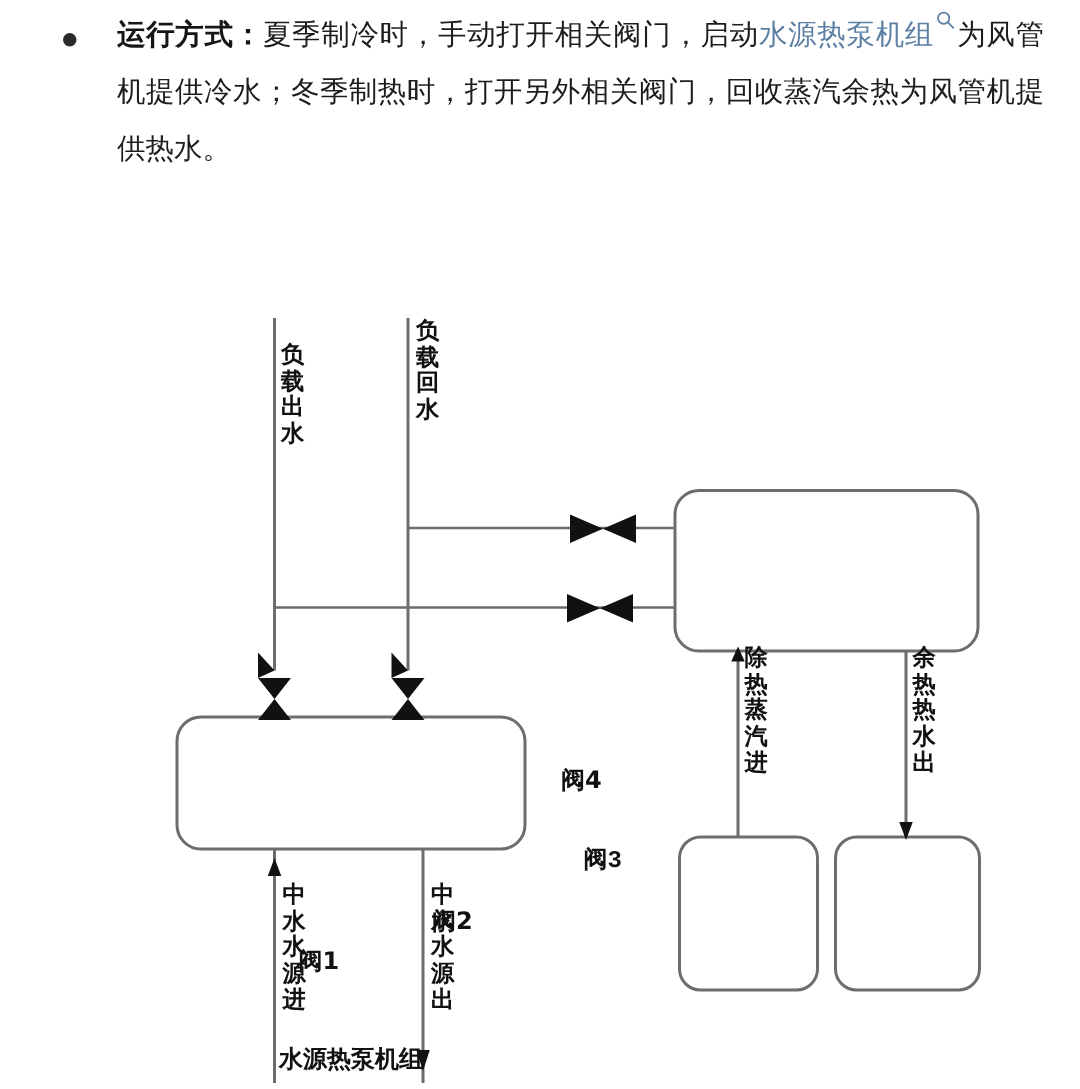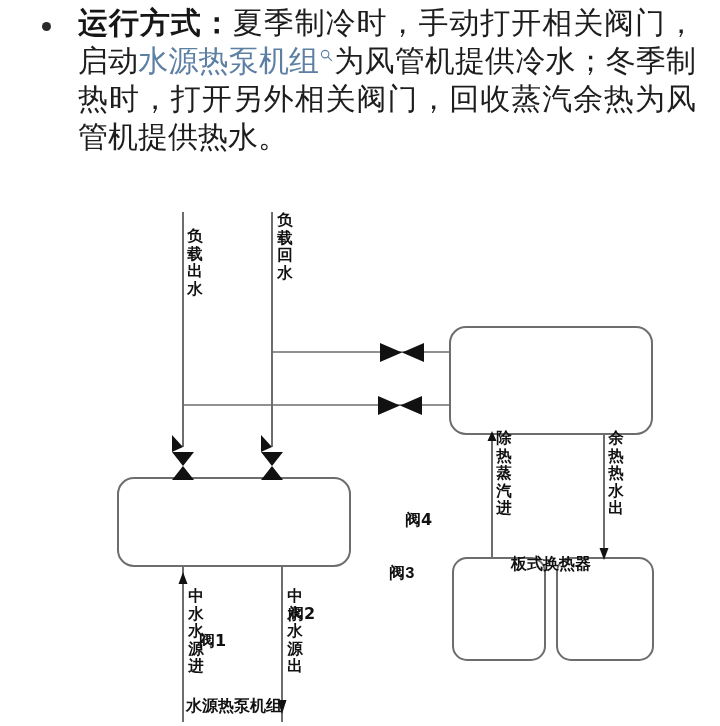--- a/index.html
+++ b/index.html
@@ -11,21 +11,21 @@
   
   #para-block{
     position:absolute;left:0;top:0;width:720px;height:182px;
   }
   #bullet-dot{
     position:absolute;left:42px;top:22px;width:9px;height:9px;
     border-radius:50%;background:#2b2b2b;
   }
   #para-text{
     position:absolute;left:78px;top:4px;width:618px;
-    font-size:30px;line-height:38px;color:#1d1d1d;
+    font-size:19px;line-height:38px;color:#1d1d1d;
     letter-spacing:0px;text-align:justify;
     font-family:"DejaVu Sans","Liberation Sans",sans-serif;
     font-weight:500;
   }
   #para-text .lead{font-weight:700;color:#161616;}
   #para-text .link{color:#5c7fa3;}
   #para-text .sicon{
     display:inline-block;position:relative;top:-9px;
     width:13px;height:13px;margin:0 1px;
   }
@@ -152,18 +152,17 @@
 进</div>
   <div class="vlabel" style="left: 607px; top: 248px; white-space: pre-line;">余
 热
 热
 水
 出</div>
 
   <div class="hlabel" style="left:199px;top:449px;">阀1</div>
   <div class="hlabel" style="left:288px;top:422px;">阀2</div>
   <div class="hlabel" style="left:389px;top:381px;font-family:Liberation Mono, monospace;">阀3</div>
-  <div class="hlabel" style="left:405px;top:328px;">阀4</div>
+  <div class="hlabel" style="left:374px;top:328px;">阀4</div>
 
   <div class="boxlabel" style="left:118px;top:513px;width:232px;">水源热泵机组</div>
-  <div class="boxlabel" style="left:450px;top:371px;width:202px;">板式换热器</div>
 
 </div>
 
 </body></html>

